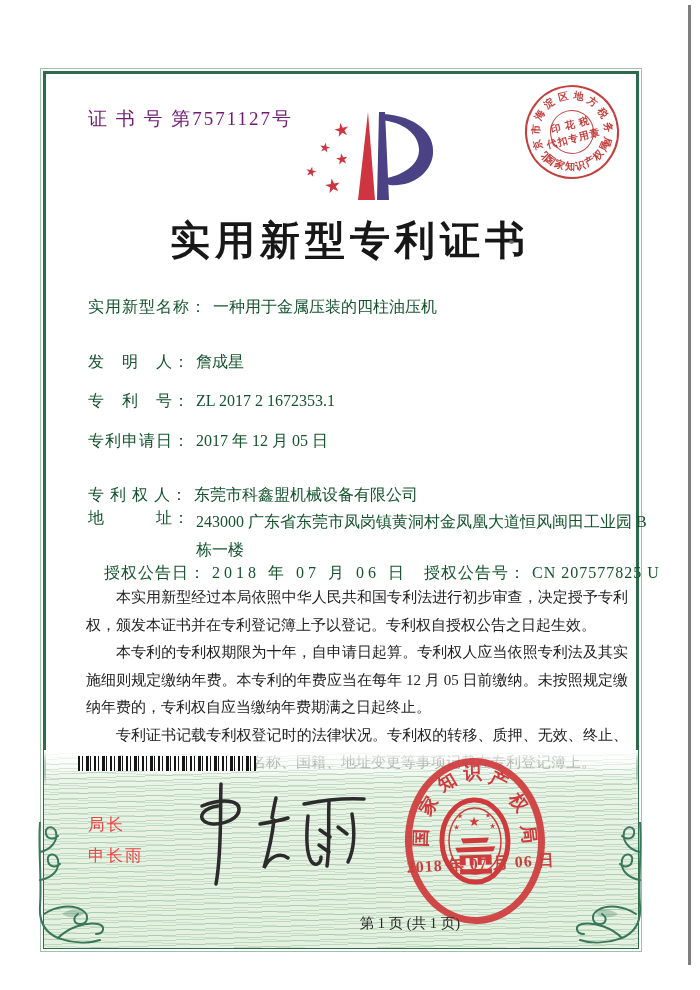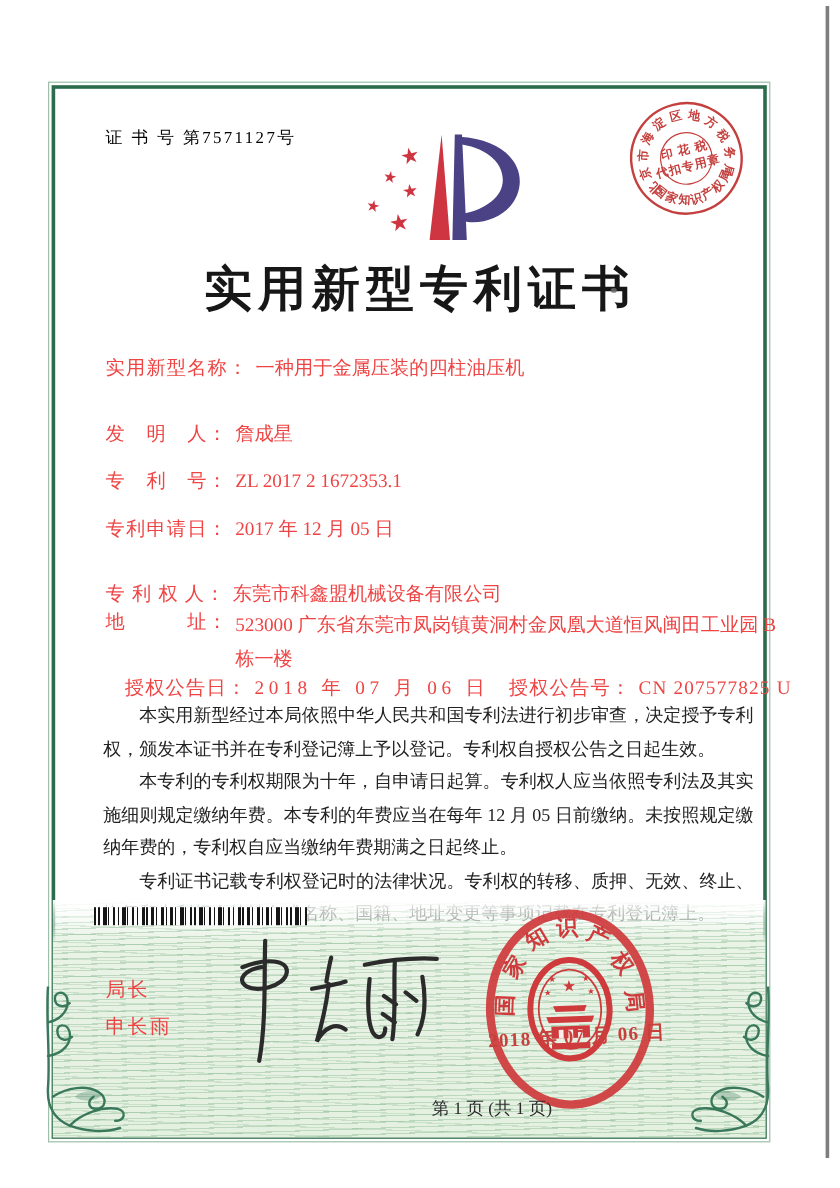--- a/index.html
+++ b/index.html
@@ -6,25 +6,25 @@
   body{width:700px;height:990px;background:#ffffff;position:relative;overflow:hidden;
        font-family:"Liberation Serif","DejaVu Serif",serif;color:#222;}
   .abs{position:absolute;}
   
   .border-outer{left:40px;top:68px;width:600px;height:882px;border:1px solid #9cc0a8;}
   .border-inner{position:absolute;left:2px;top:2px;right:2px;bottom:2px;border:3px solid #2c6b4b;}
   
   .scan-line{left:688px;top:5px;width:3px;height:960px;background:#5e5e5e;opacity:.8;}
   .speck{left:509px;top:240px;width:5px;height:4px;background:#6d6d6d;border-radius:50%;opacity:.85;}
   
-  .cert-no{left:88px;top:106px;font-size:14px;letter-spacing:2px;color:#000000;}
+  .cert-no{left:88px;top:106px;font-size:19px;letter-spacing:2px;color:#701a75;}
   .title{left:20px;top:213px;width:660px;text-align:center;font-size:40px;font-weight:700;
          letter-spacing:5px;color:#171717;}
   
-  .row{left:88px;font-size:16px;color:#ef4444;white-space:nowrap;}
+  .row{left:88px;font-size:16px;color:#14532d;white-space:nowrap;}
   .row .lab{letter-spacing:1px;}
   .row .val{margin-left:6px;}
   .addr-val{white-space:normal;display:inline-block;vertical-align:top;width:455px;line-height:28px;}
   .grant-right{position:absolute;left:320px;top:0;letter-spacing:1px;white-space:nowrap;}
   .sp{letter-spacing:4px;margin-left:16px;}
   
   .paras{left:86px;top:584px;width:542px;font-size:15px;line-height:27.5px;text-align:justify;color:#222;}
   .paras p{margin:0;text-indent:2em;}
   
   .band{left:44px;top:750px;width:594px;height:198px;
@@ -128,21 +128,21 @@
 <div class="abs row" style="top:391px;">
   <span class="lab">专　利　号：</span><span class="val">ZL 2017 2 1672353.1</span>
 </div>
 <div class="abs row" style="top:431px;">
   <span class="lab">专利申请日：</span><span class="val">2017 年 12 月 05 日</span>
 </div>
 <div class="abs row" style="top:485px;">
   <span class="lab">专 利 权 人：</span><span class="val">东莞市科鑫盟机械设备有限公司</span>
 </div>
 <div class="abs row" style="top:508px;">
-  <span class="lab" style="vertical-align:top;">地　　　址：</span><span class="val addr-val">523000 广东省东莞市凤岗镇黄洞村金凤凰大道恒风闽田工业园 B 栋一楼</span>
+  <span class="lab" style="vertical-align:top;">地　　　址：</span><span class="val addr-val">243000 广东省东莞市凤岗镇黄洞村金凤凰大道恒风闽田工业园 B 栋一楼</span>
 </div>
 <div class="abs row sp" style="top:563px;">
   <span class="lab">授权公告日：</span><span class="val">2018 年 07 月 06 日</span>
   <span class="grant-right">
     <span class="lab">授权公告号：</span><span class="val">CN 207577825 U</span>
   </span>
 </div>
 
 <div class="abs paras">
   <p>本实用新型经过本局依照中华人民共和国专利法进行初步审查，决定授予专利权，颁发本证书并在专利登记簿上予以登记。专利权自授权公告之日起生效。</p>

